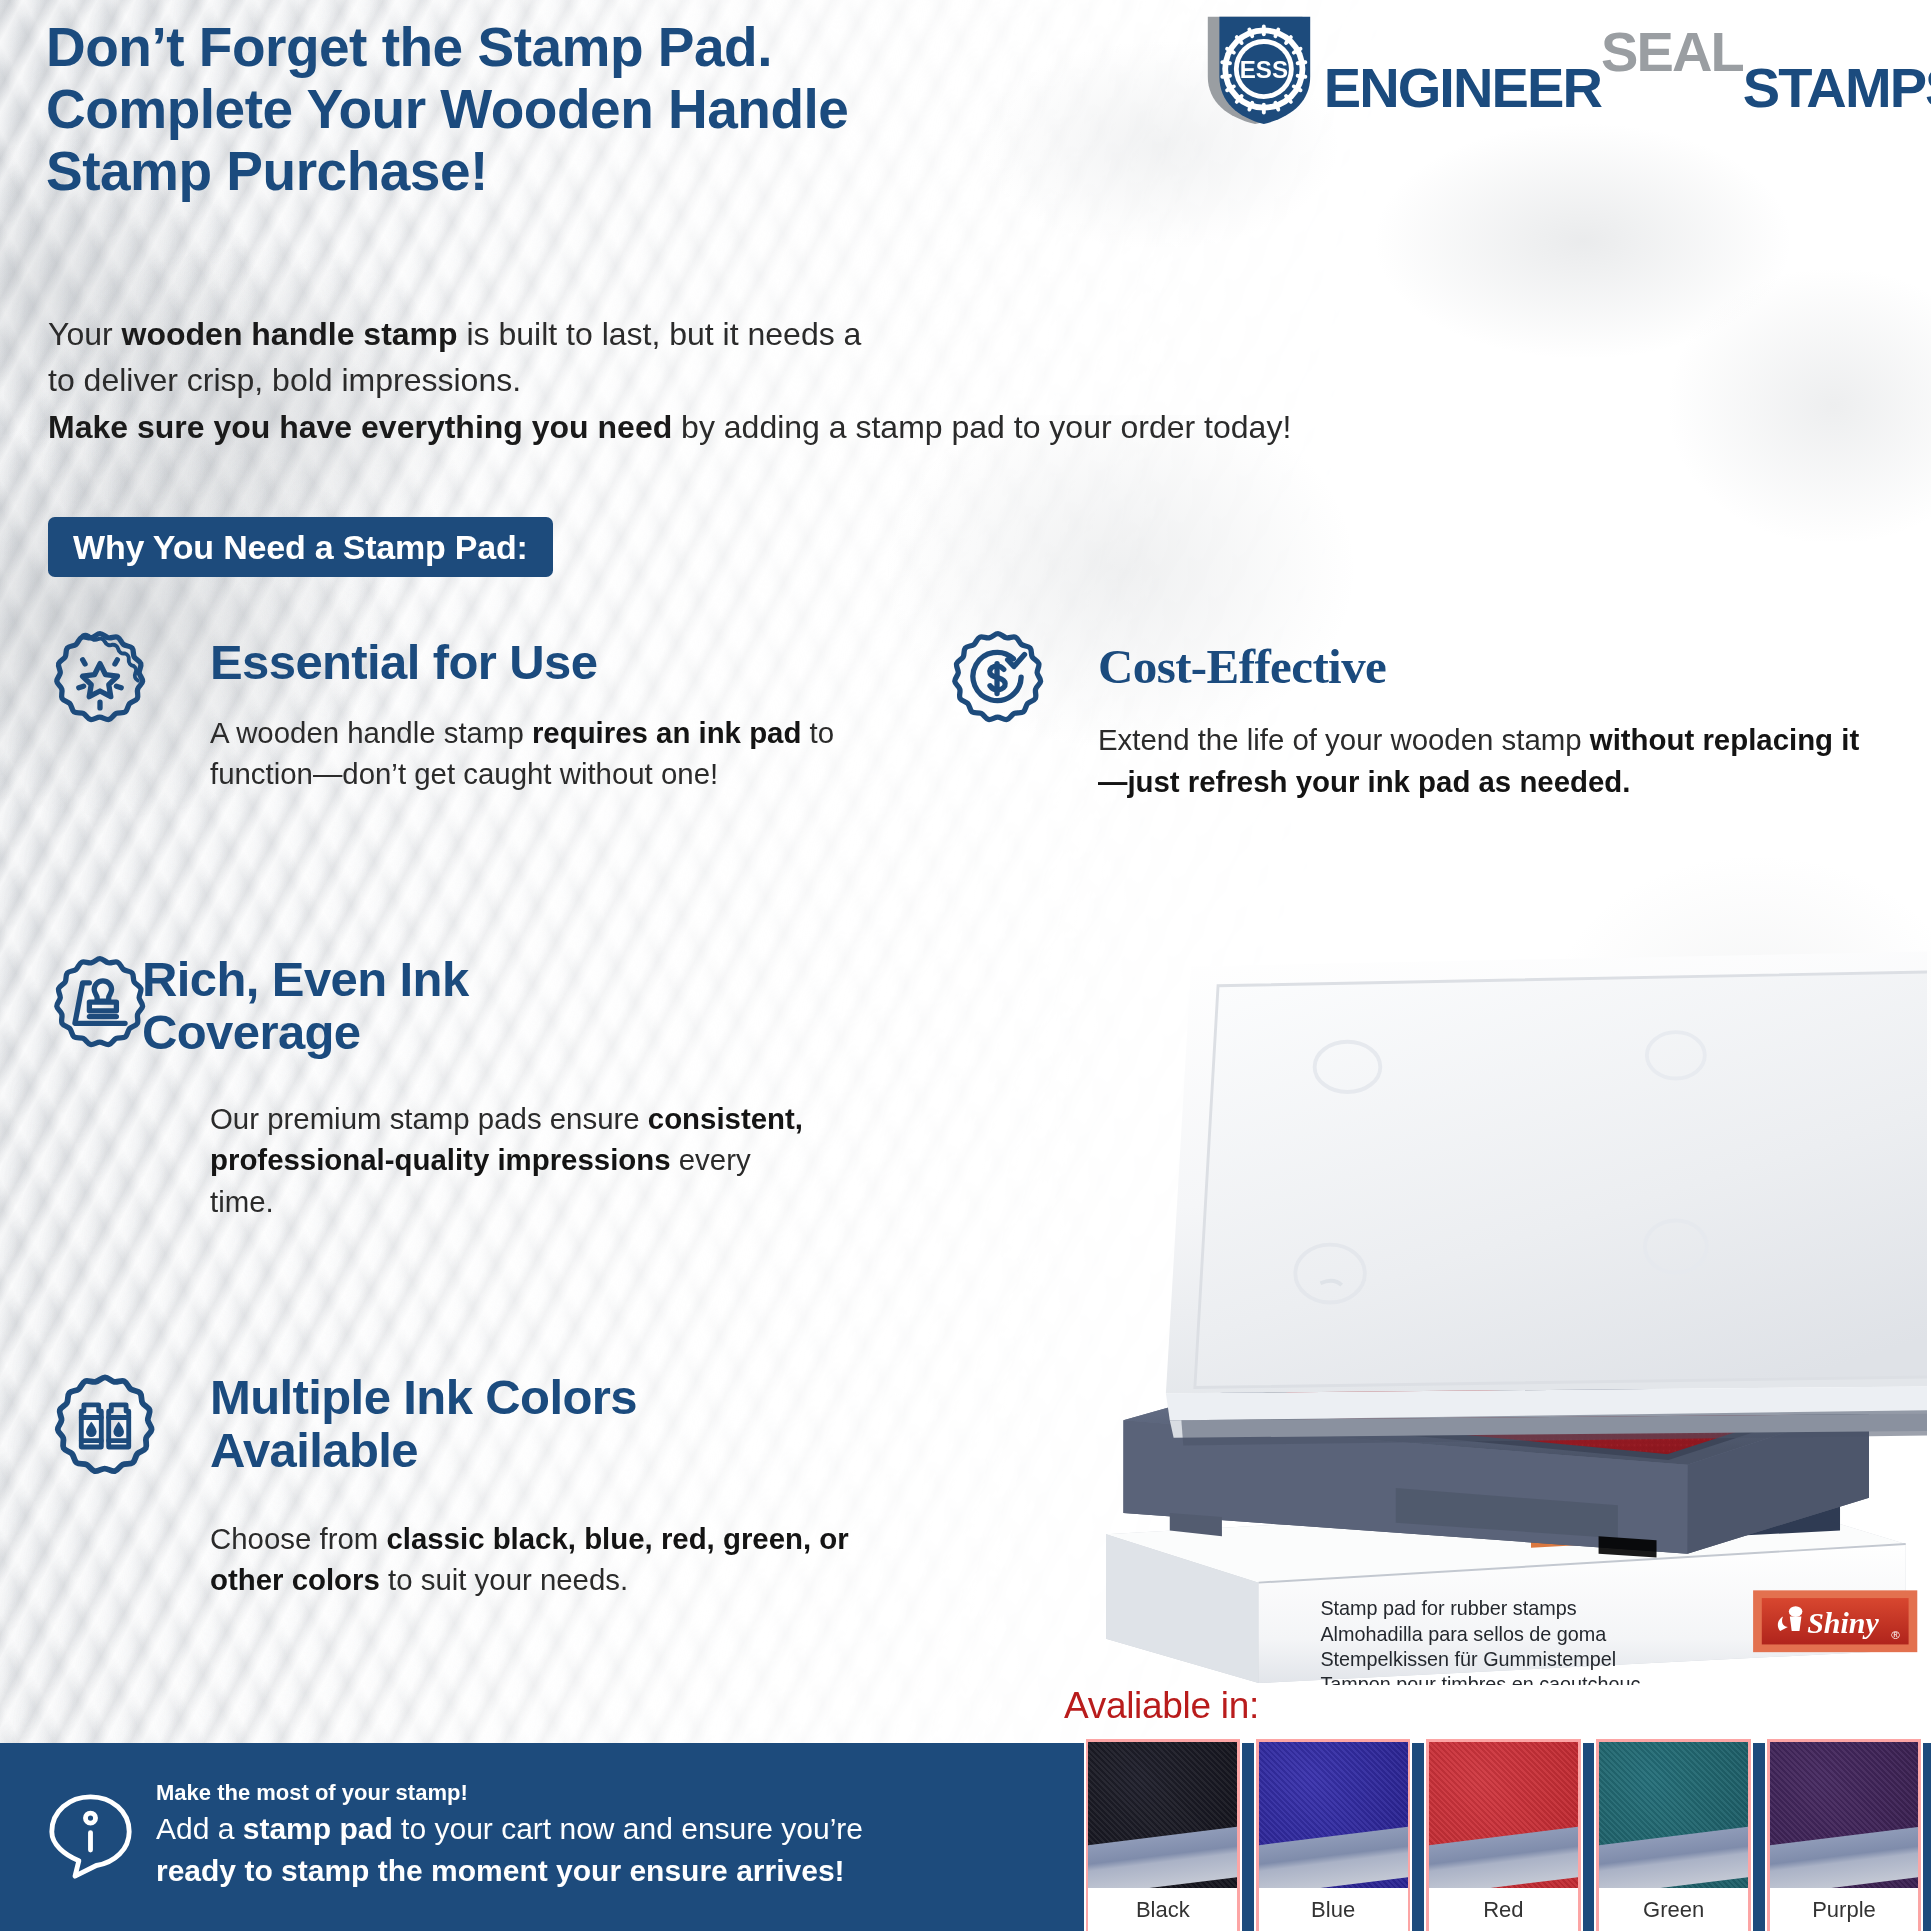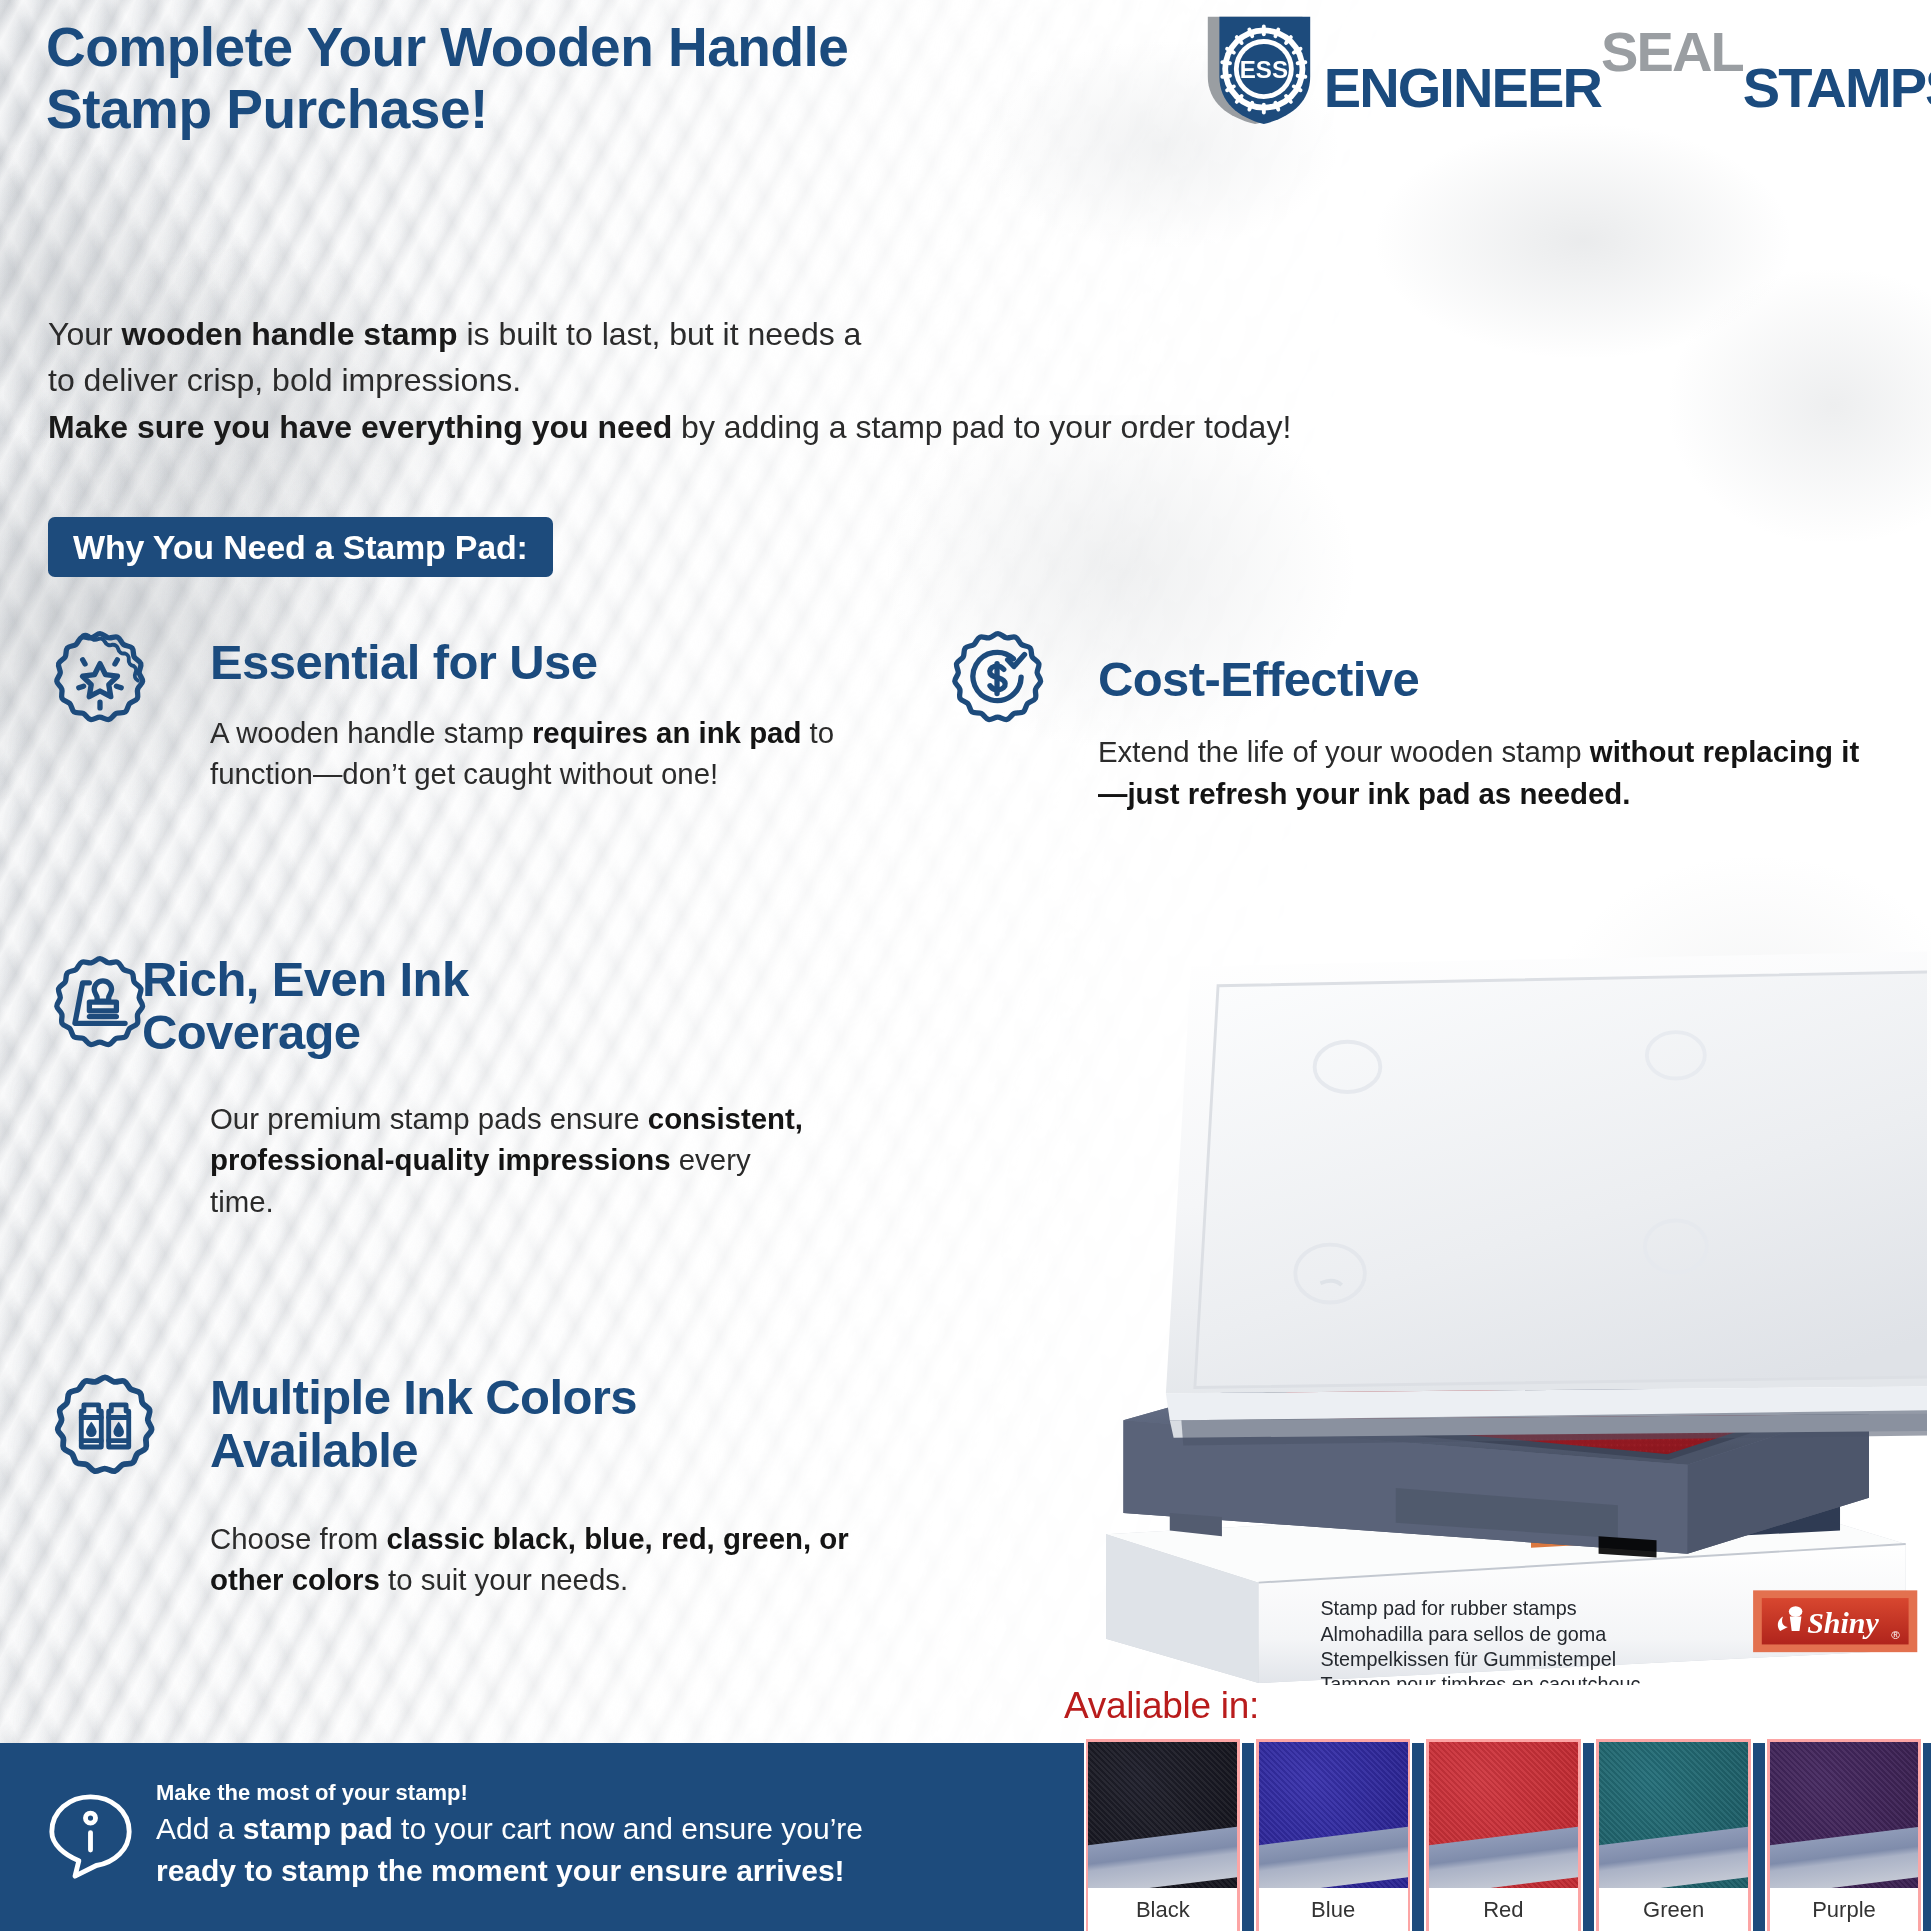--- a/index.html
+++ b/index.html
@@ -133,21 +133,21 @@
     color: #2b2b2b;
     font-stretch: condensed;
   }
   .feature-body b { color: #141414; font-weight: bold; }
 
   #feat-essential      { left: 46px;  top: 626px;  width: 801px; }
   #feat-essential .feature-title { margin-left: 164px; margin-top: 9.7px; }
   #feat-essential .feature-body  { margin-left: 164px; margin-top: 23px; width: 628px; }
 
   #feat-cost           { left: 944px; top: 626px;  width: 927px; }
-  #feat-cost .feature-title { margin-left: 154px; margin-top: 27px; }
+  #feat-cost .feature-title { margin-left: 154px; margin-top: 15px; font-family: Liberation Serif, serif; }
   #feat-cost .feature-body  { margin-left: 154px; margin-top: 25px; width: 763px; }
 
   #feat-rich           { left: 46px;  top: 951px;  width: 801px; }
   #feat-rich .feature-title { margin-left: 96px; margin-top: 1.9px; }
   #feat-rich .feature-body  { margin-left: 164px; margin-top: 39px; width: 599px; }
 
   #feat-colors         { left: 46px;  top: 1369px; width: 888px; }
   #feat-colors .feature-icon { width: 118px; height: 118px; }
   #feat-colors .feature-title { margin-left: 164px; margin-top: 1.9px; }
   #feat-colors .feature-body  { margin-left: 164px; margin-top: 41px; width: 695px; }
@@ -239,20 +239,21 @@
 </head>
 <body>
 
 <div id="page">
 
   <div id="bg-texture"></div>
   <div id="bg-texture-top"></div>
   <div id="bg-wash-right"></div>
 
   <h1 id="headline">
+    <span class="hl">Don’t Forget the Stamp Pad.</span>
     <span class="hl">Complete Your Wooden Handle</span>
     <span class="hl">Stamp Purchase!</span>
   </h1>
 
   <div id="logo">
     <div id="logo-mark">
       <svg viewBox="0 0 118 118" width="114" height="114" aria-hidden="true">
         <path d="M6 4 H104 V66 C104 92 84 108 55 115 C26 108 6 92 6 66 Z" fill="#9a9ea2"></path>
         <path d="M18 4 H112 V66 C112 92 92 108 64 115 C37 108 18 92 18 66 Z" fill="#1d4b7c"></path>
         <g transform="translate(64,58)">

